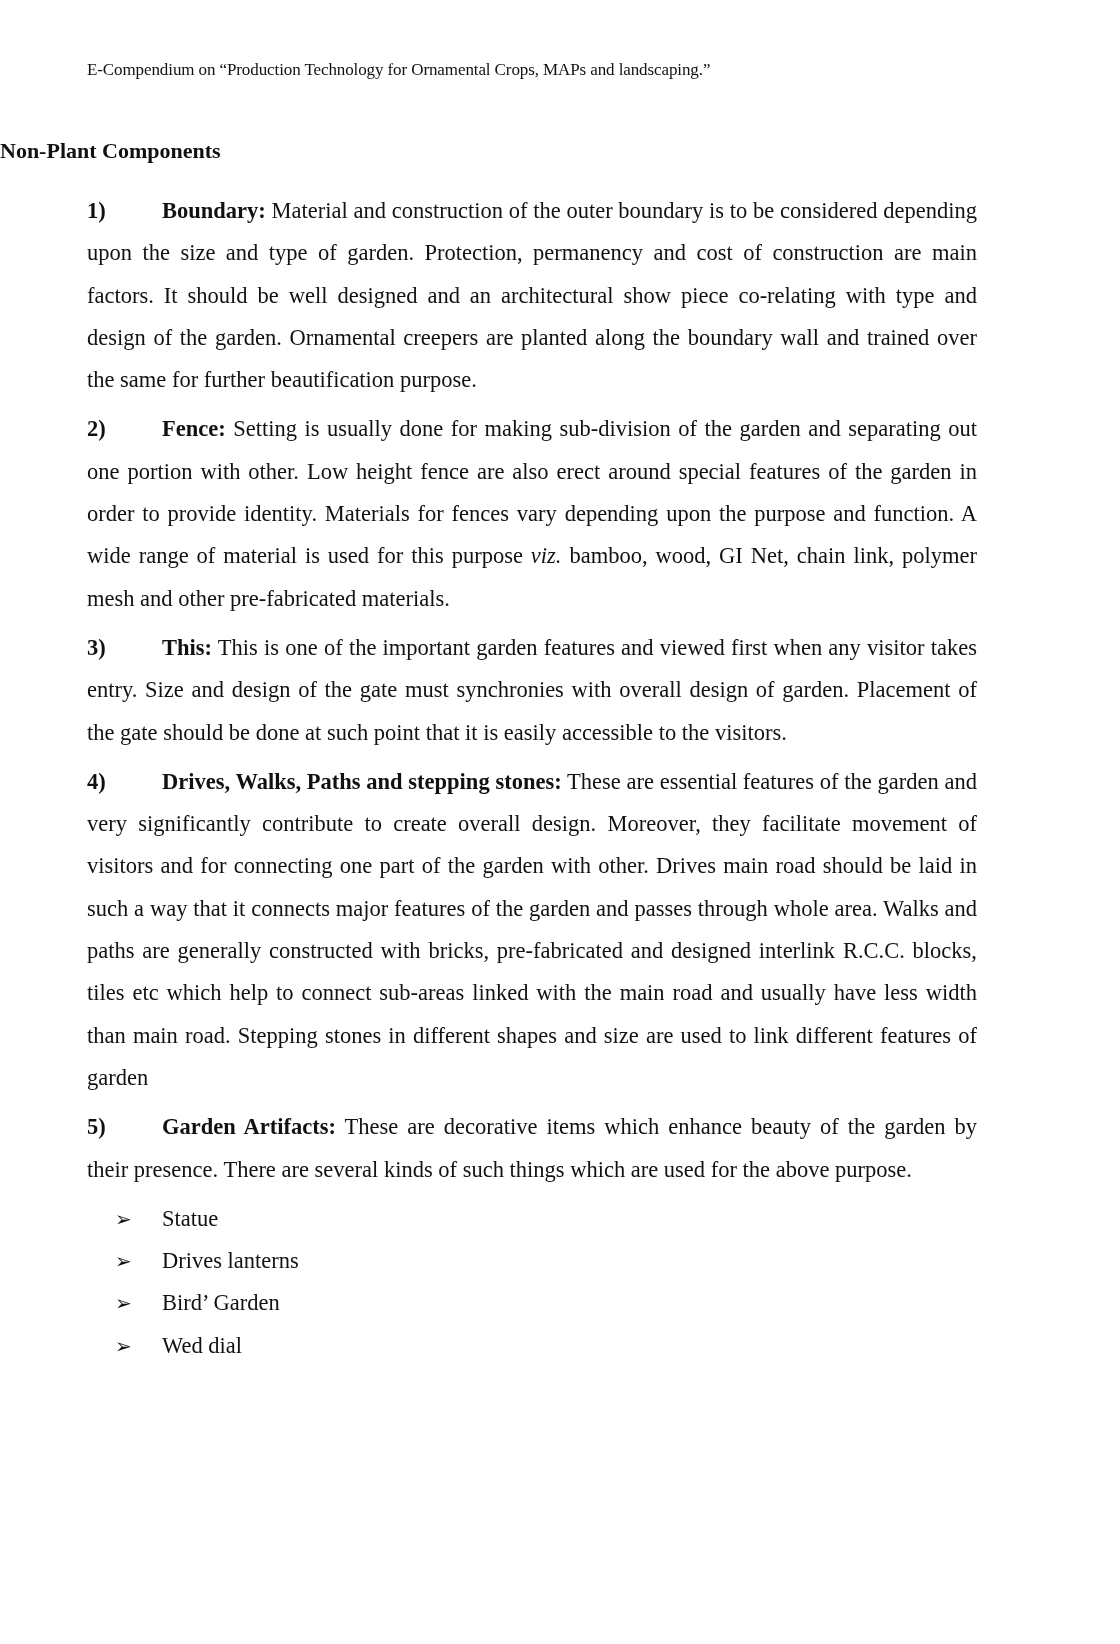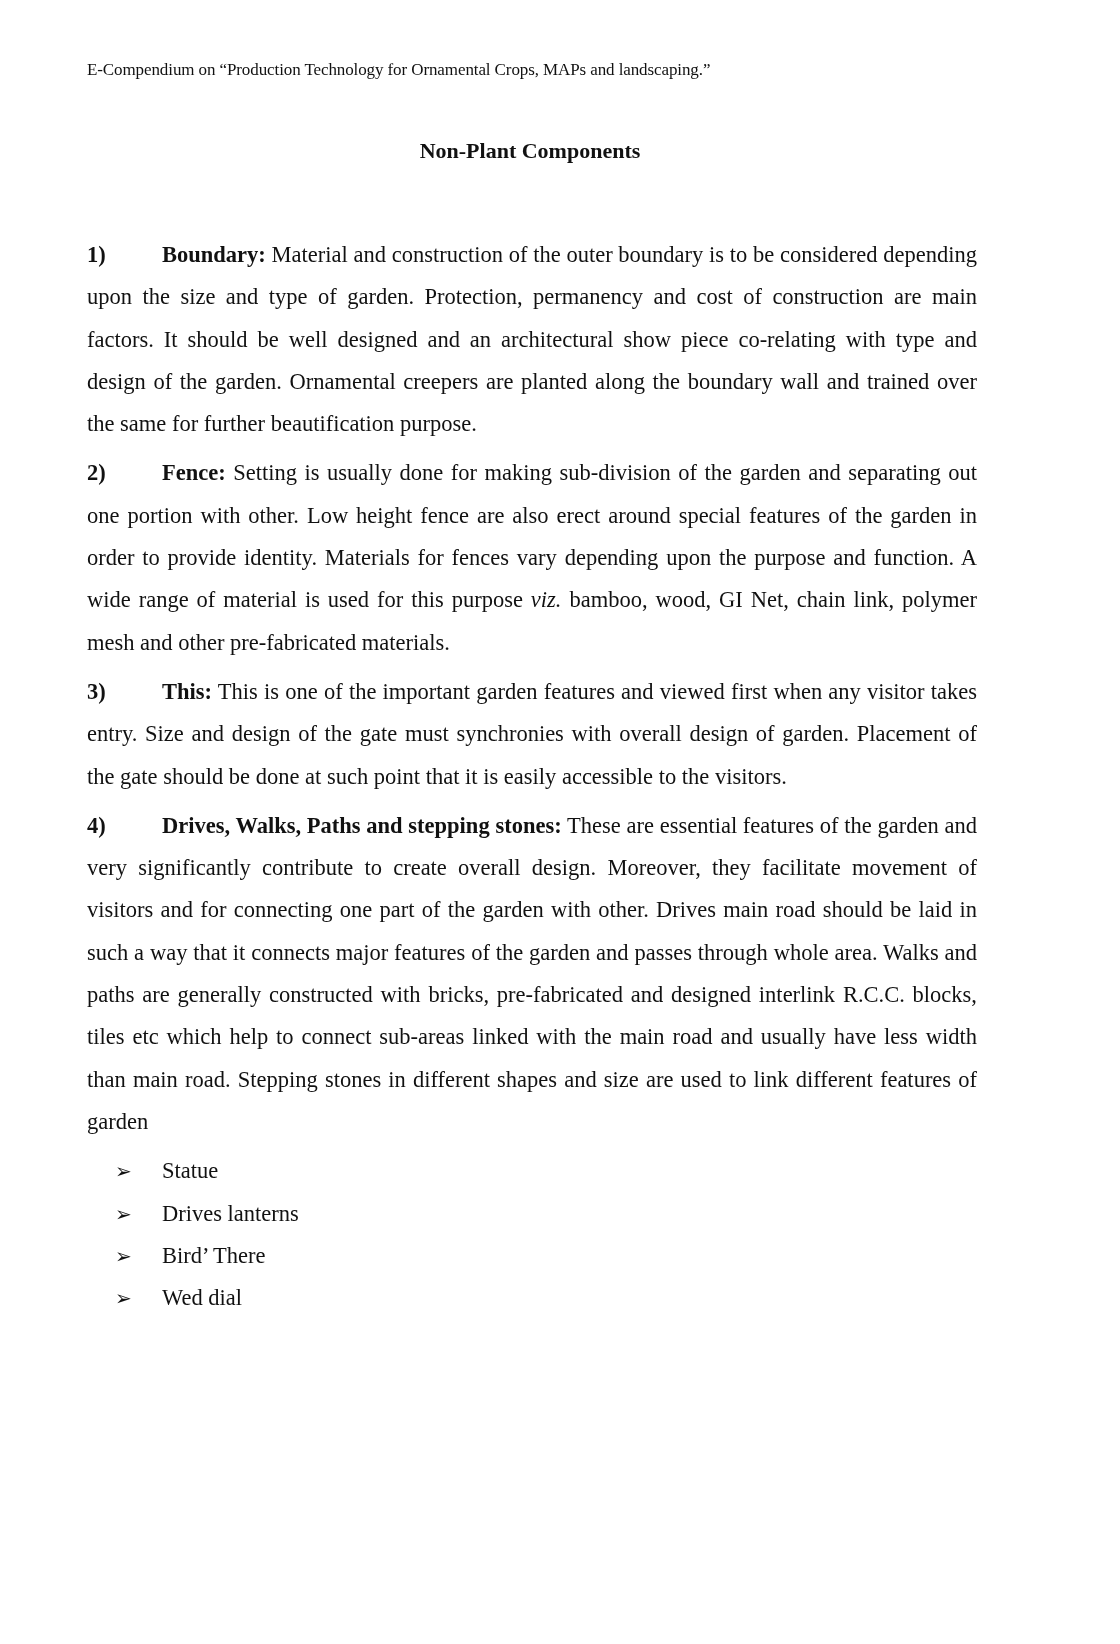--- a/index.html
+++ b/index.html
@@ -1,37 +1,38 @@
 <!DOCTYPE html>
 <html><head>
 <meta charset="utf-8">
 <style>
   html, body { margin:0; padding:0; background:#ffffff; }
   body { width:1120px; height:1644px; position:relative; overflow:hidden; color:#111; font-family:"Liberation Serif", serif; }
   .header { position:absolute; left:87px; top:60px; font-size:17px; white-space:nowrap; letter-spacing:-0.1px; }
-  .heading { position:absolute; left:0; width:1060px; top:138px; text-align:center; font-weight:bold; font-size:22px; }
-  .content { position:absolute; left:87px; top:190px; width:890px; font-size:22.5px; line-height:42.3px;margin-top:44px; }
+  .heading { position:absolute; left:0; width:1060px; top:138px; font-weight:bold; font-size:22px; }
+  .content { position:absolute; left:87px; top:190px; width:890px; font-size:22.5px; line-height:42.3px; }
   .para { text-align:justify; margin:0 0 7px 0; }
   .num { display:inline-block; width:75px; font-weight:bold; }
   .term { font-weight:bold; }
   .bullets { list-style:none; margin:5px 0 0 0; padding:0; }
   .bullets li { position:relative; padding-left:75px; height:42.3px; }
   .arrow { position:absolute; left:28px; top:0; font-size:20px; }
   em { font-style:italic; }
 </style>
 </head>
 <body>
 
 <div class="header">E-Compendium on “Production Technology for Ornamental Crops, MAPs and landscaping.”</div>
 <div class="heading">Non-Plant Components</div>
 
 <div class="content">
   <p class="para"><span class="num">1)</span><span class="term">Boundary:</span><span> Material and construction of the outer boundary is to be considered depending upon the size and type of garden. Protection, permanency and cost of construction are main factors. It should be well designed and an architectural show piece co-relating with type and design of the garden. Ornamental creepers are planted along the boundary wall and trained over the same for further beautification purpose.</span></p>
   <p class="para"><span class="num">2)</span><span class="term">Fence:</span><span> Setting is usually done for making sub-division of the garden and separating out one portion with other. Low height fence are also erect around special features of the garden in order to provide identity. Materials for fences vary depending upon the purpose and function. A wide range of material is used for this purpose </span><em>viz.</em><span> bamboo, wood, GI Net, chain link, polymer mesh and other pre-fabricated materials.</span></p>
   <p class="para"><span class="num">3)</span><span class="term">This:</span><span> This is one of the important garden features and viewed first when any visitor takes entry. Size and design of the gate must synchronies with overall design of garden. Placement of the gate should be done at such point that it is easily accessible to the visitors.</span></p>
   <p class="para"><span class="num">4)</span><span class="term">Drives, Walks, Paths and stepping stones:</span><span> These are essential features of the garden and very significantly contribute to create overall design. Moreover, they facilitate movement of visitors and for connecting one part of the garden with other. Drives main road should be laid in such a way that it connects major features of the garden and passes through whole area. Walks and paths are generally constructed with bricks, pre-fabricated and designed interlink R.C.C. blocks, tiles etc which help to connect sub-areas linked with the main road and usually have less width than main road. Stepping stones in different shapes and size are used to link different features of garden</span></p>
+  <p class="para"><span class="num">5)</span><span class="term">Garden Artifacts:</span><span> These are decorative items which enhance beauty of the garden by their presence. There are several kinds of such things which are used for the above purpose.</span></p>
   <ul class="bullets">
     <li><span class="arrow">➢</span><span>Statue</span></li>
     <li><span class="arrow">➢</span><span>Drives lanterns</span></li>
-    <li><span class="arrow">➢</span><span>Bird’ There</span></li>
+    <li><span class="arrow">➢</span><span>Bird’ Garden</span></li>
     <li><span class="arrow">➢</span><span>Wed dial</span></li>
   </ul>
 </div>
 
 </body></html>

